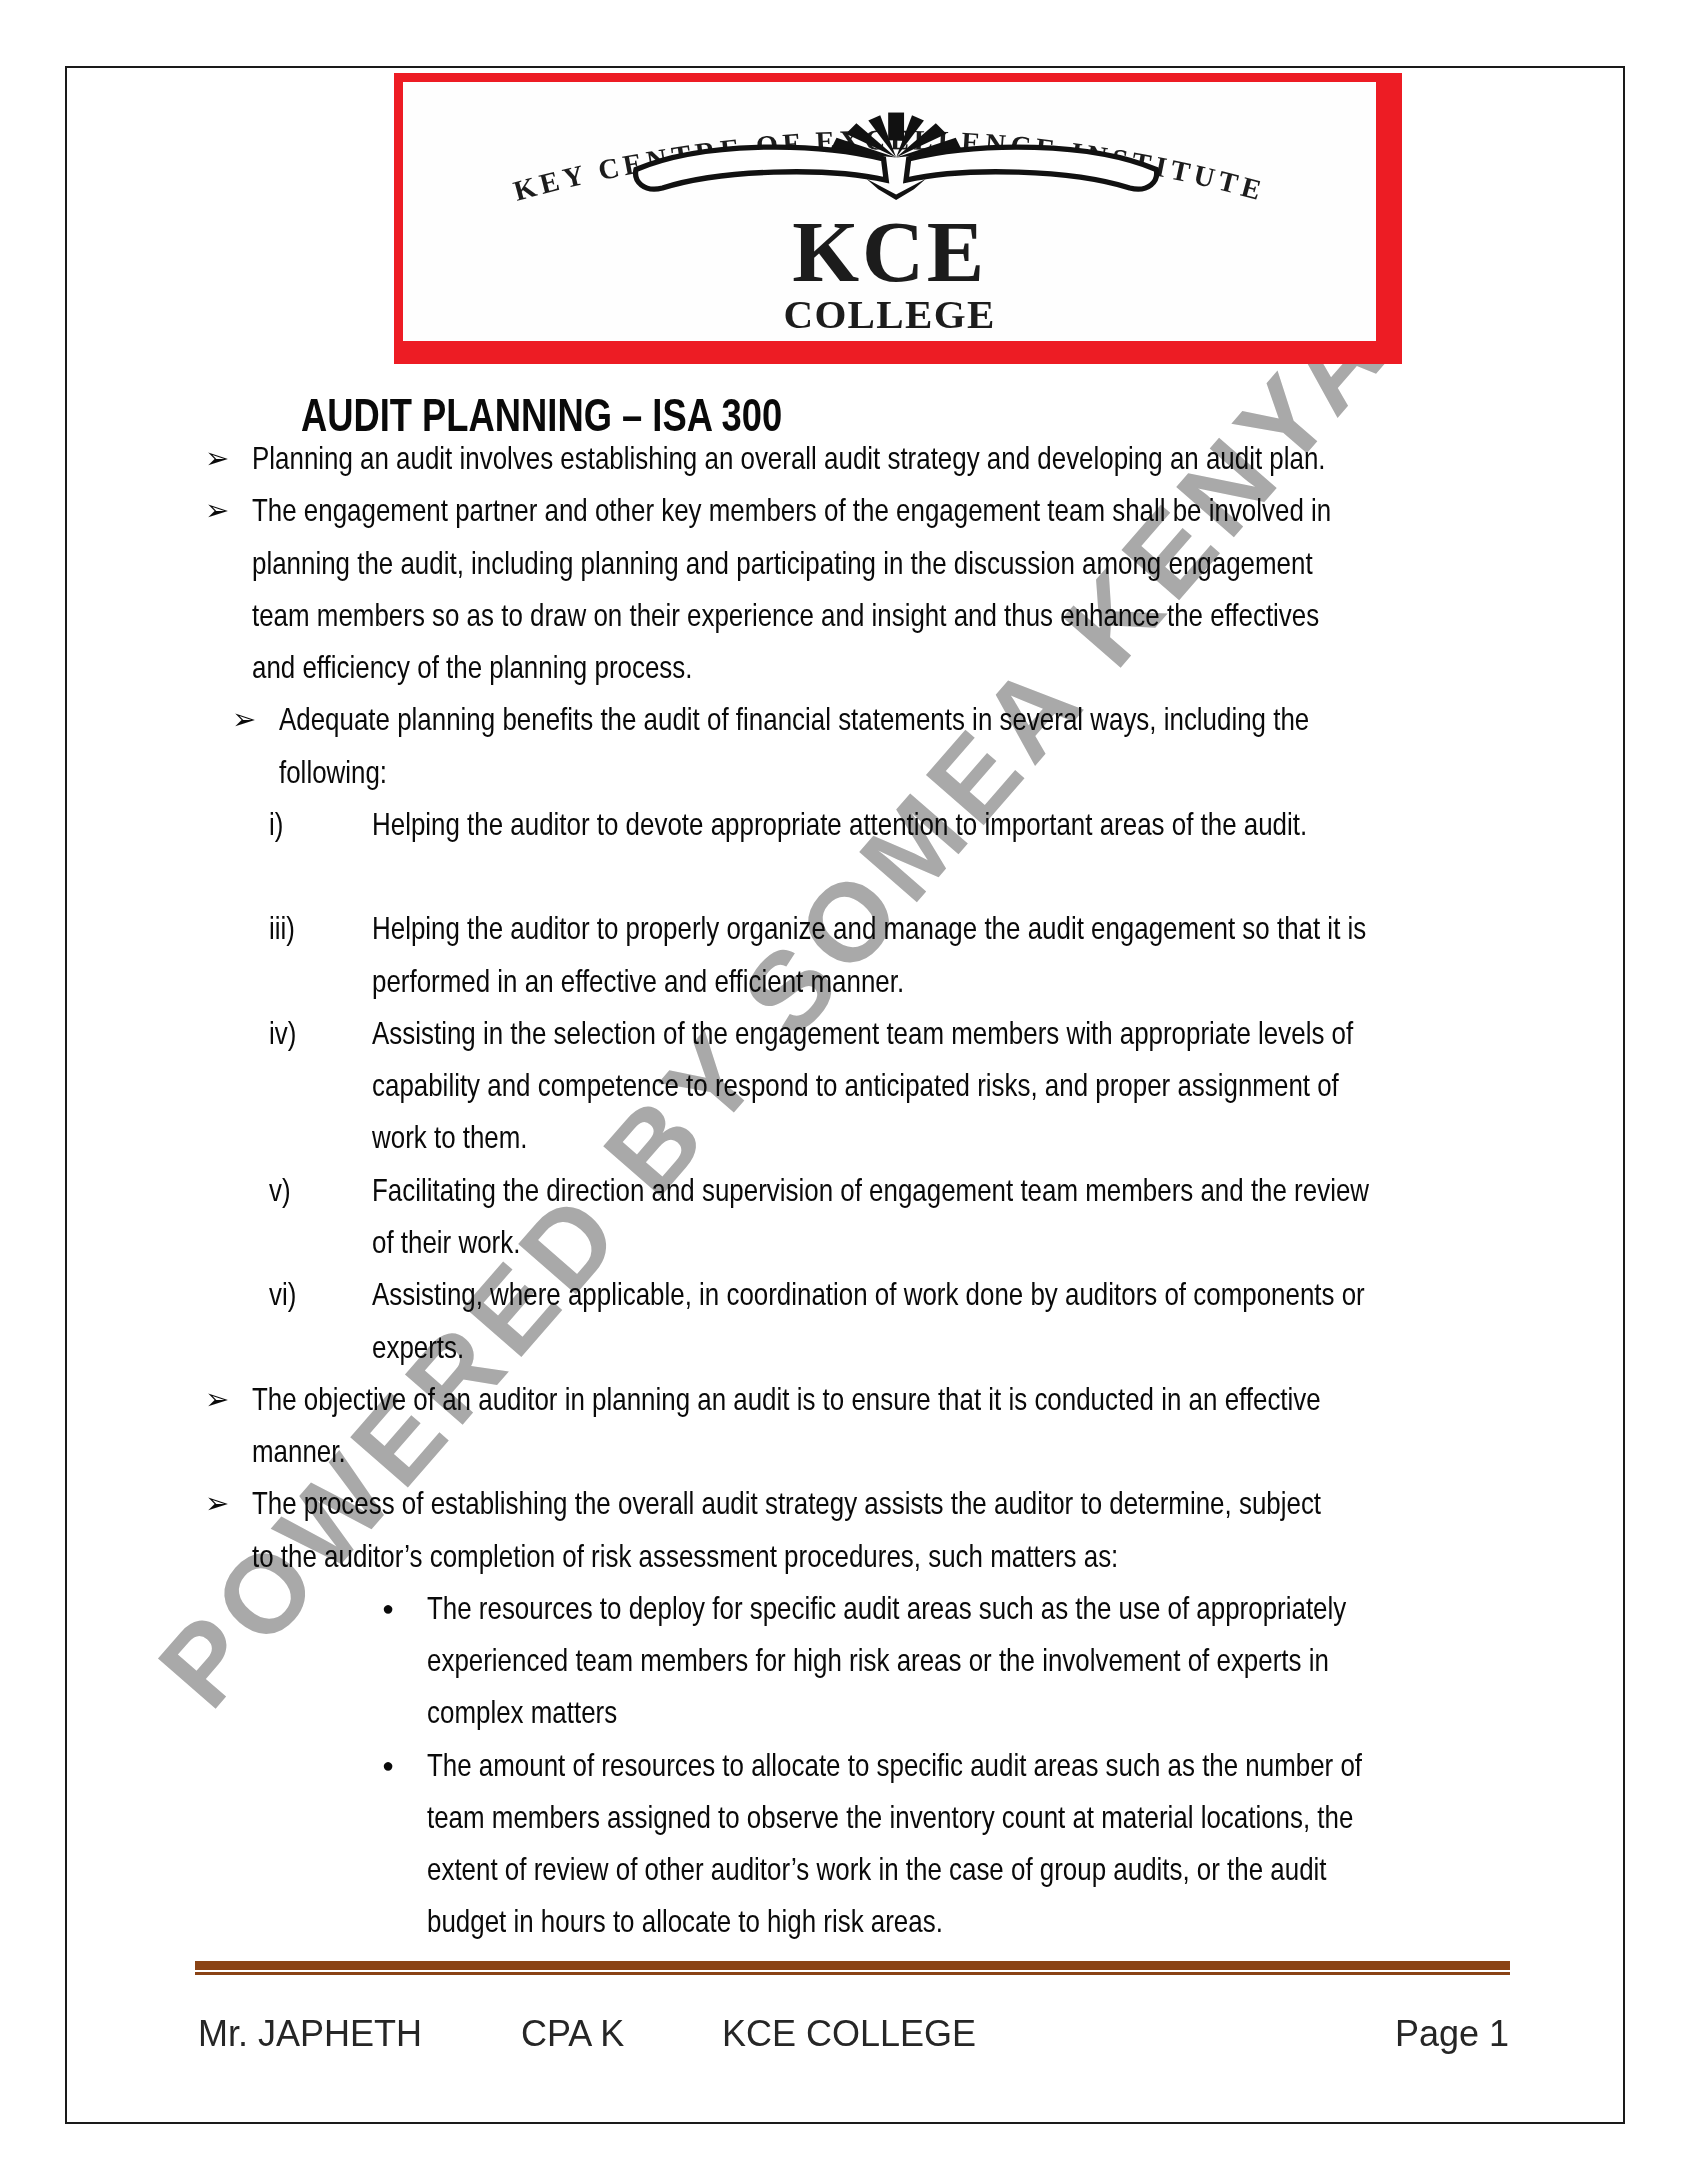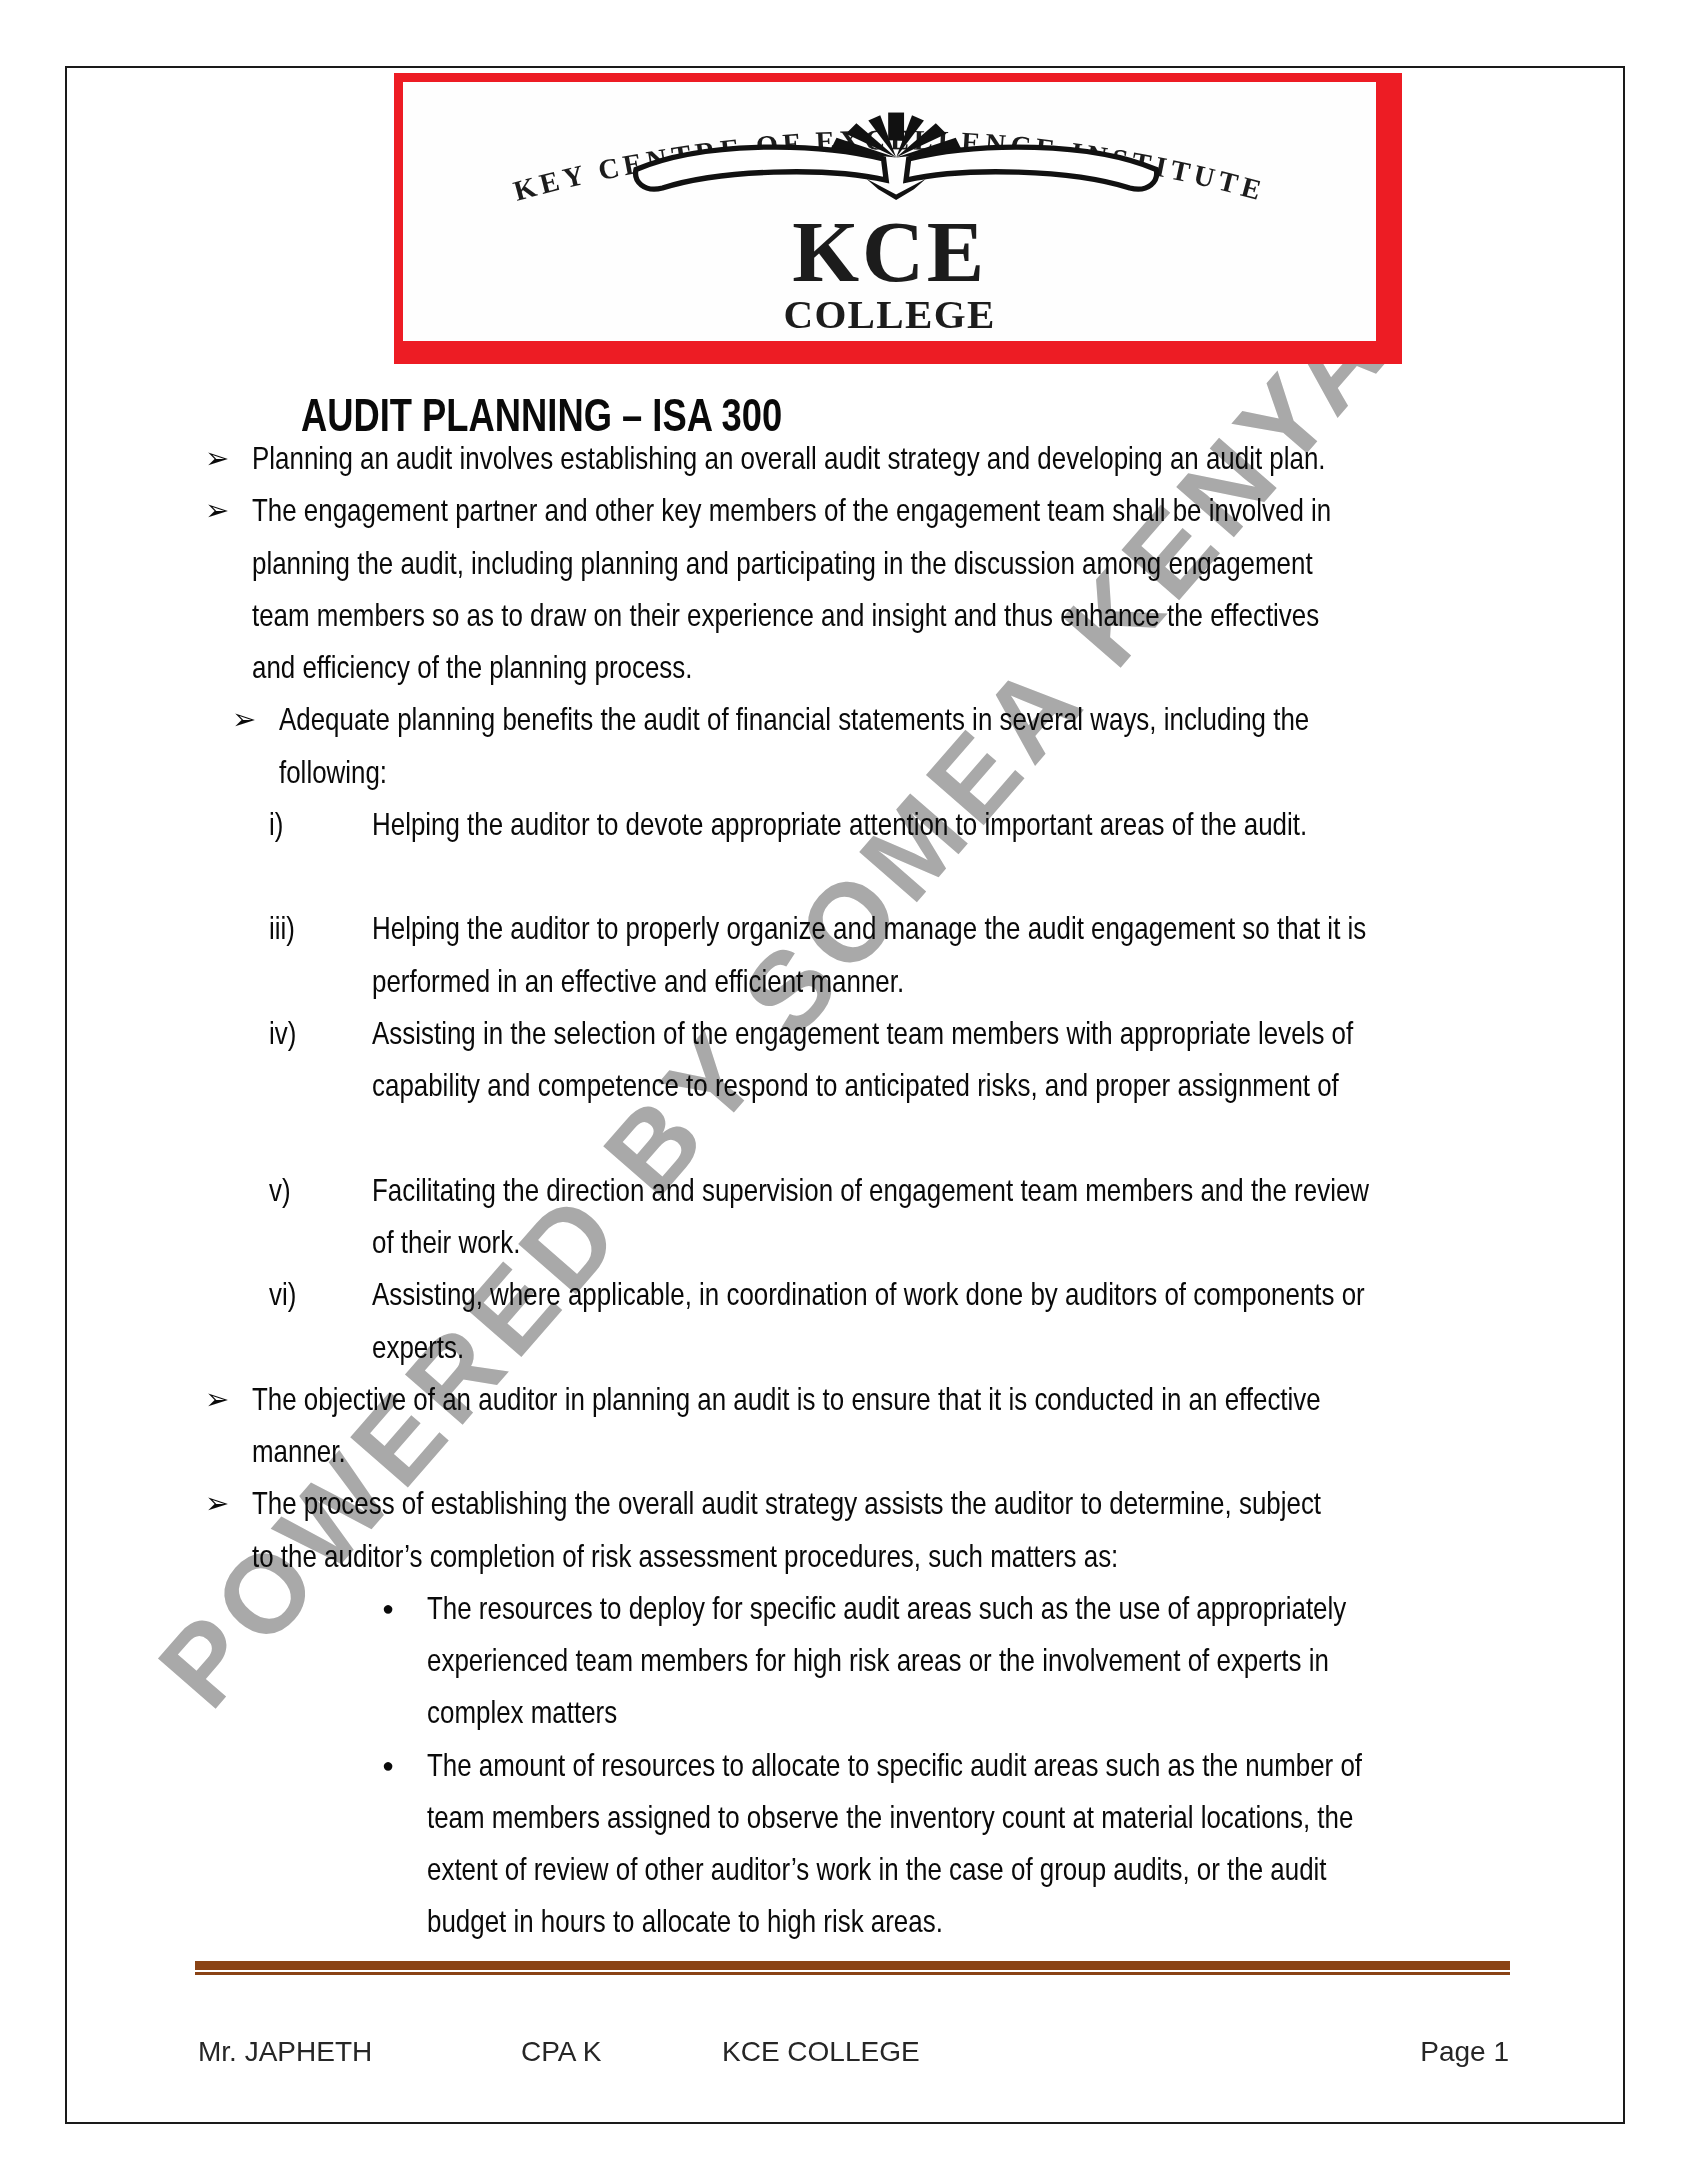--- a/index.html
+++ b/index.html
@@ -26,22 +26,22 @@
   .mk{font-size:29px;}
   .mk.dot{font-size:20px;}
   .lbl,.tx{font-size:32px;transform:scaleX(0.81);transform-origin:0 50%;white-space:nowrap;}
   .m1{left:205px;} .t1{left:252px;}
   .m2{left:232px;} .t2{left:279px;}
   .mr{left:269px;} .tr{left:372px;}
   .md{left:382px;} .td{left:427px;}
   
   .frule-thick{position:absolute;left:195px;top:1961px;width:1315px;height:8.6px;z-index:2;}
   .frule-thin{position:absolute;left:195px;top:1972px;width:1315px;height:2.6px;z-index:2;}
-  .fitem{position:absolute;top:2014px;height:40px;line-height:40px;font-size:28px;
-        color:#262626;z-index:2;white-space:nowrap;margin-top:18px;}
+  .fitem{position:absolute;top:2014px;height:40px;line-height:40px;font-size:36px;
+        color:#262626;z-index:2;white-space:nowrap;}
   .f-author{left:198px;}
   .f-cred{left:521px;}
   .f-inst{left:722px;}
   .f-page{left:1377px;width:132px;text-align:right;}
 </style>
 </head>
 <body>
 
 <div class="page">
   <div class="page-border"></div>
@@ -116,20 +116,23 @@
   <div class="line" style="top:961px">
     <span class="tx tr">performed in an effective and efficient manner.</span>
   </div>
   <div class="line" style="top:1013px">
     <span class="lbl mr">iv)</span>
     <span class="tx tr">Assisting in the selection of the engagement team members with appropriate levels of</span>
   </div>
   <div class="line" style="top:1065px">
     <span class="tx tr">capability and competence to respond to anticipated risks, and proper assignment of</span>
   </div>
+  <div class="line" style="top:1117px">
+    <span class="tx tr">work to them.</span>
+  </div>
   <div class="line" style="top:1170px">
     <span class="lbl mr">v)</span>
     <span class="tx tr">Facilitating the direction and supervision of engagement team members and the review</span>
   </div>
   <div class="line" style="top:1222px">
     <span class="tx tr">of their work.</span>
   </div>
   <div class="line" style="top:1327px">
     <span class="tx tr">experts.</span>
   </div>

